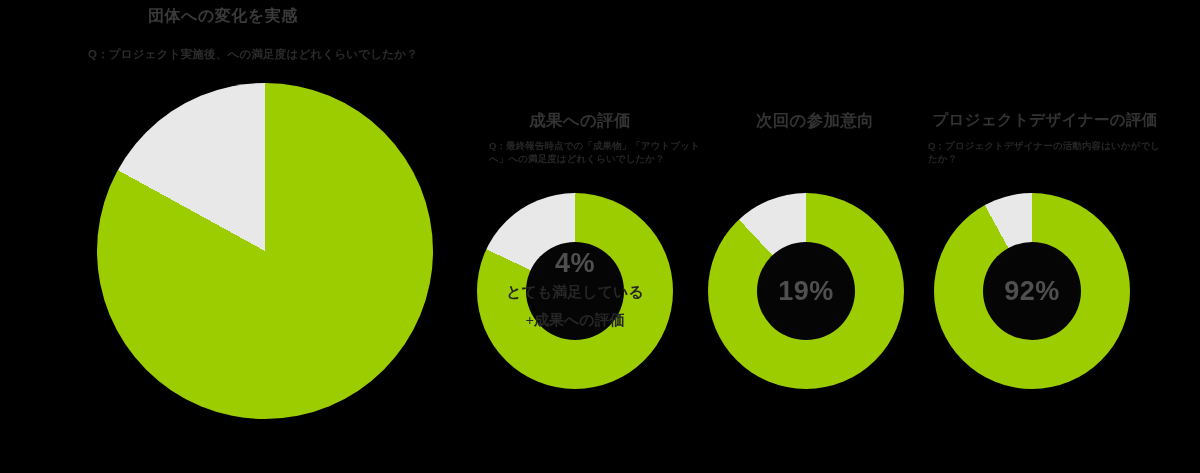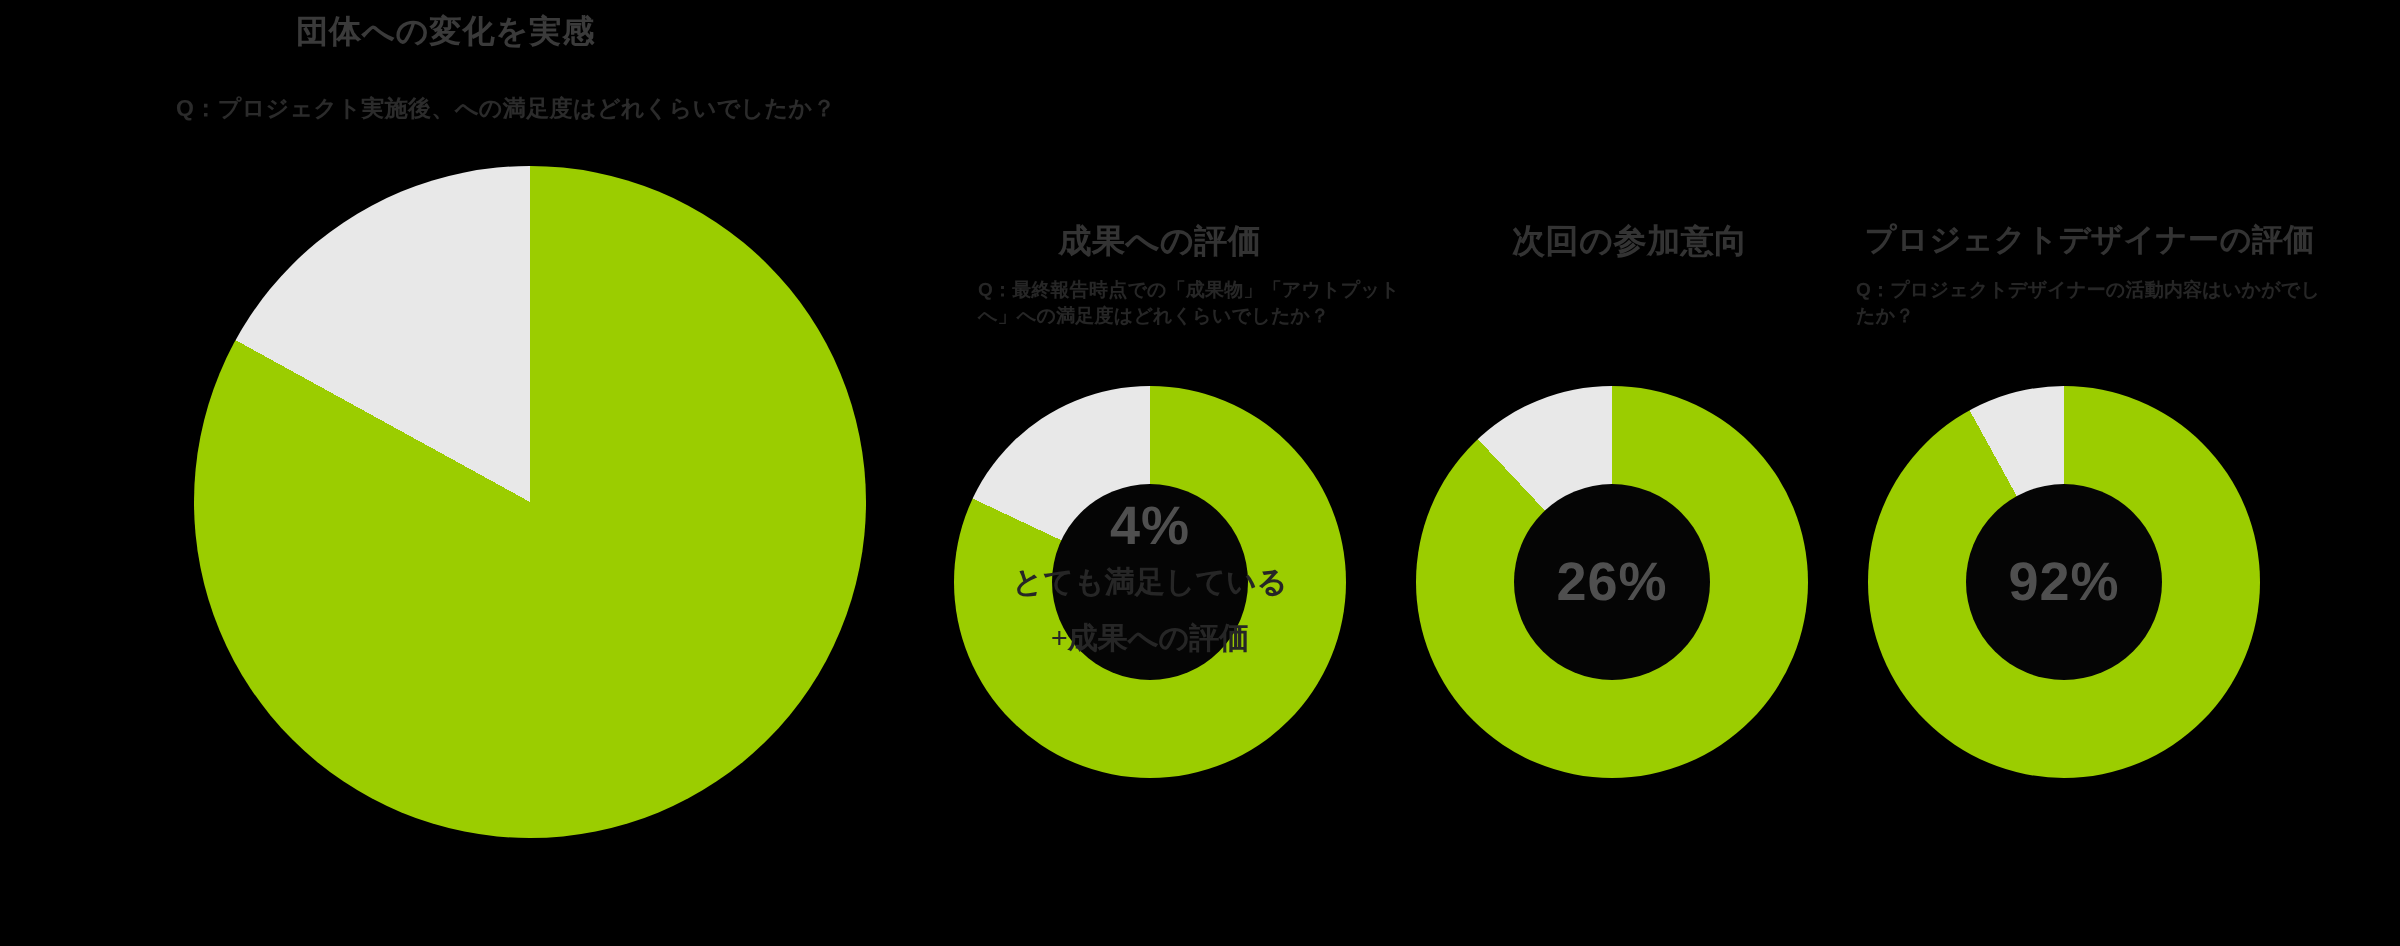--- a/index.html
+++ b/index.html
@@ -224,21 +224,21 @@
       </div>
     </div>
   </div>
 
   <div class="panel-small p3">
     <div class="small-title">次回の参加意向</div>
     <div class="donut-small-wrap">
       <div class="donut">
         <div class="donut-ring" style="background: conic-gradient(rgb(155, 205, 0) 0deg, rgb(155, 205, 0) 88%, rgb(232, 232, 232) 88%, rgb(232, 232, 232) 100%);"></div>
         <div class="donut-hole">
-          <div class="value-small">26%</div>
+          <div class="value-small">19%</div>
 
         </div>
       </div>
     </div>
   </div>
 
   <div class="panel-small p4">
     <div class="small-title">プロジェクトデザイナーの評価</div>
     <div class="small-question">Q：プロジェクトデザイナーの活動内容はいかがでしたか？</div>
     <div class="donut-small-wrap">

